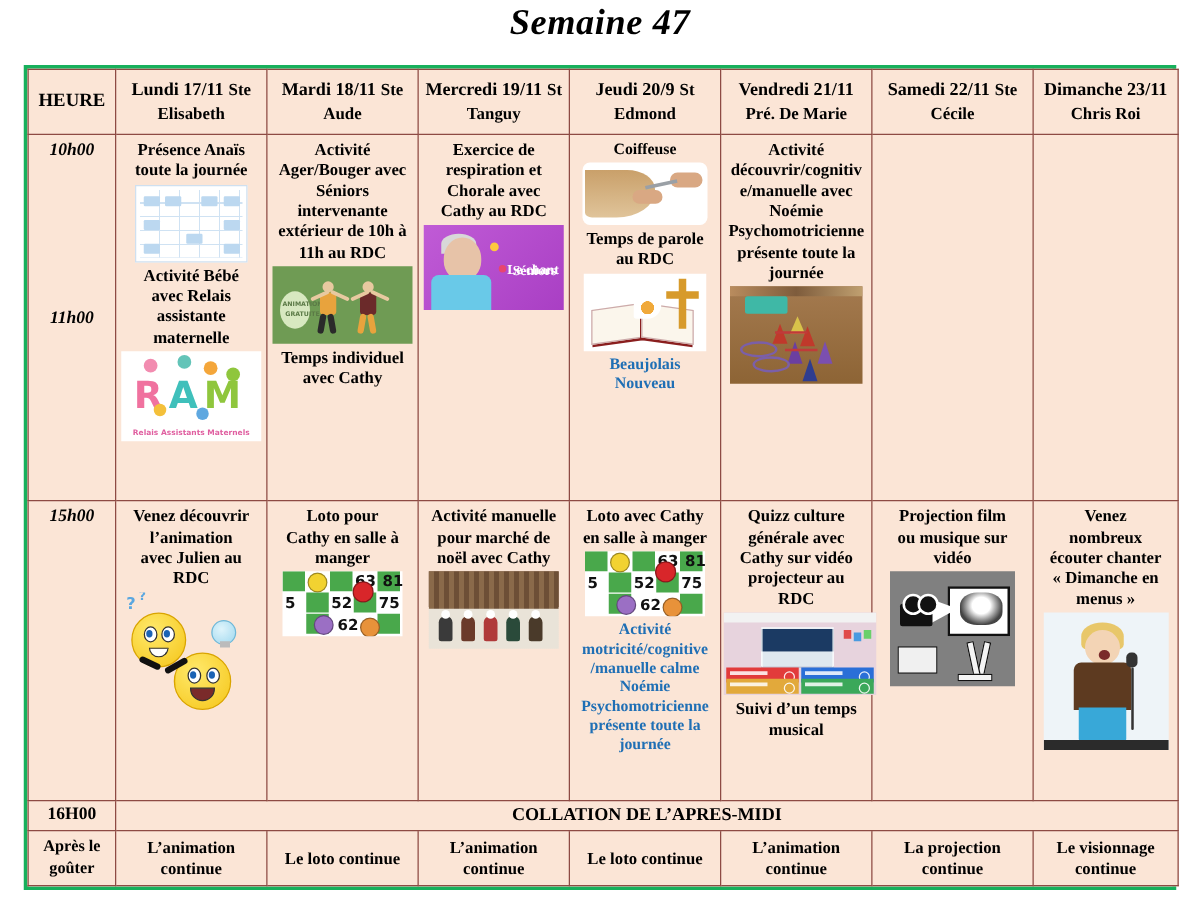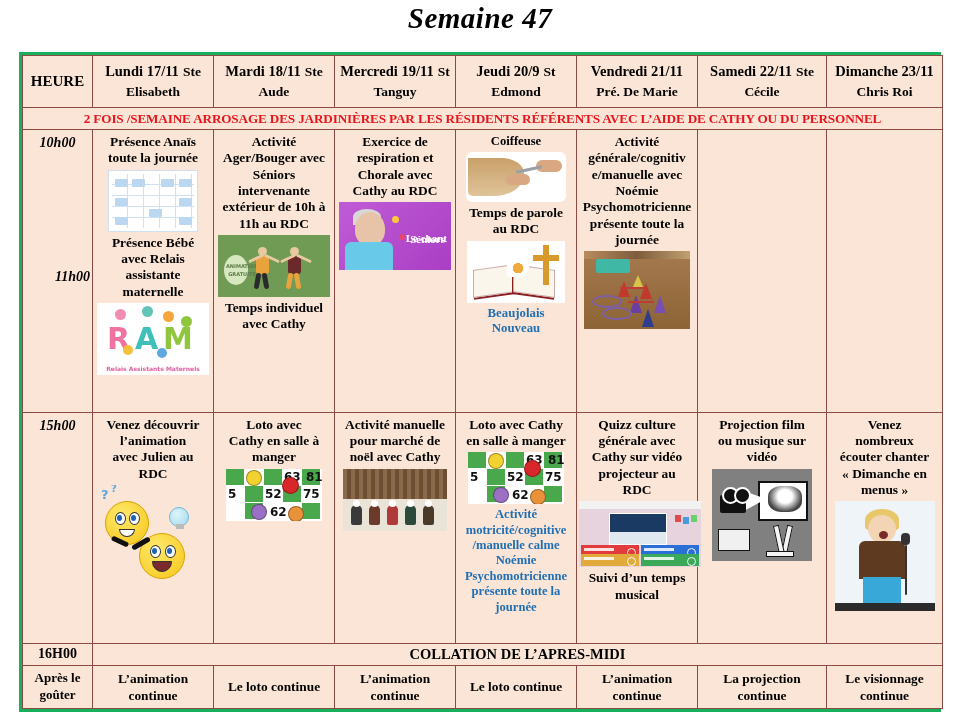--- a/index.html
+++ b/index.html
@@ -44,21 +44,21 @@
   
   .banner{
     color:#e8161c;font-weight:bold;font-size:13.2px;
     vertical-align:middle;height:22px;letter-spacing:-.15px;
     white-space:nowrap;
   }
 
   
   .hourcell{font-size:14px;font-weight:bold;vertical-align:top;padding-top:5px;font-style:italic;}
   .hour-top{font-size:14px;font-weight:bold;}
-  .hour-bot{font-size:14px;font-weight:bold;margin-top:118px;text-align:right;}
+  .hour-bot{font-size:14px;font-weight:bold;margin-top:118px;}
   .hourmid{vertical-align:middle;font-size:14px;font-weight:bold;}
 
   
   .act{font-size:13.4px;font-weight:bold;line-height:1.22;padding-top:4px;}
   .act .ln{display:block;}
   .act-blue{color:#1f6fb5;font-size:12.6px;font-weight:bold;line-height:1.22;}
   .cap-blue{color:#1f6fb5;font-size:12.8px;font-weight:bold;line-height:1.2;margin-top:2px;}
   .sub{font-size:13.4px;font-weight:bold;line-height:1.22;margin-top:3px;}
   .small-t{font-size:12.6px;font-weight:bold;line-height:1.2;}
 
@@ -262,23 +262,20 @@
         <td class="hdr">
           <span class="d1">Samedi 22/11</span>
           <span class="d2">Ste Cécile</span>
         </td>
         <td class="hdr">
           <span class="d1">Dimanche 23/11</span>
           <span class="d2">Chris Roi</span>
         </td>
       </tr>
 
-      <tr>
-        <td class="banner" colspan="8">2 FOIS /SEMAINE ARROSAGE DES JARDINIÈRES PAR LES RÉSIDENTS RÉFÉRENTS AVEC L’AIDE DE CATHY OU DU PERSONNEL</td>
-      </tr>
 
       <tr>
         <td class="hourcell">
           <div class="hour-top">10h00</div>
           <div class="hour-bot">11h00</div>
         </td>
 
         <td class="act">
           <span class="ln">Présence Anaïs</span>
           <span class="ln">toute la journée</span>
@@ -287,21 +284,21 @@
             <div class="blk" style="left:6px;top:8px;width:13px;height:8px;"></div>
             <div class="blk" style="left:23px;top:8px;width:13px;height:8px;"></div>
             <div class="blk" style="left:52px;top:8px;width:13px;height:8px;"></div>
             <div class="blk" style="left:70px;top:8px;width:13px;height:8px;"></div>
             <div class="blk" style="left:6px;top:27px;width:13px;height:8px;"></div>
             <div class="blk" style="left:70px;top:27px;width:13px;height:8px;"></div>
             <div class="blk" style="left:40px;top:38px;width:13px;height:8px;"></div>
             <div class="blk" style="left:6px;top:46px;width:13px;height:8px;"></div>
             <div class="blk" style="left:70px;top:46px;width:13px;height:8px;"></div>
           </div>
-          <span class="ln">Présence Bébé</span>
+          <span class="ln">Activité Bébé</span>
           <span class="ln">avec Relais</span>
           <span class="ln">assistante</span>
           <span class="ln">maternelle</span>
           <div class="pic pic-ram">
             <div class="kid" style="left:18px;top:6px;width:11px;height:11px;background:#f28cb0;"></div>
             <div class="kid" style="left:45px;top:3px;width:11px;height:11px;background:#63c4b8;"></div>
             <div class="kid" style="left:66px;top:8px;width:11px;height:11px;background:#f4a63a;"></div>
             <div class="kid" style="left:84px;top:13px;width:11px;height:11px;background:#8fc63d;"></div>
             <div class="rl" style="left:10px;top:18px;font-size:30px;color:#f0729f;">R</div>
             <div class="rl" style="left:38px;top:18px;font-size:30px;color:#3fc0bb;">A</div>
@@ -380,21 +377,21 @@
             <div class="lil"></div>
           </div>
           <div class="cap-blue">
             <span class="ln">Beaujolais</span>
             <span class="ln">Nouveau</span>
           </div>
         </td>
 
         <td class="act">
           <span class="ln">Activité</span>
-          <span class="ln">générale/cognitiv</span>
+          <span class="ln">découvrir/cognitiv</span>
           <span class="ln">e/manuelle avec</span>
           <span class="ln">Noémie</span>
           <span class="ln">Psychomotricienne</span>
           <span class="ln">présente toute la</span>
           <span class="ln">journée</span>
           <div class="pic pic-hall">
             <div class="top"></div>
             <div class="mat"></div>
             <div class="cone" style="left:48px;top:24px;border-bottom:14px solid #d8c24a;"></div>
             <div class="cone" style="left:34px;top:30px;border-bottom:16px solid #c0392b;"></div>
@@ -438,21 +435,21 @@
             <div class="pup" style="left:57px;top:63px;"></div>
             <div class="pup" style="left:72px;top:63px;"></div>
             <div class="mouth" style="left:57px;top:76px;width:18px;height:9px;border-radius:0 0 10px 10px;background:#7a2a2a;"></div>
             <div class="arm" style="left:36px;top:56px;width:20px;height:5px;transform:rotate(-30deg);"></div>
             <div class="bulb"></div>
             <div class="bulbb"></div>
           </div>
         </td>
 
         <td class="act">
-          <span class="ln">Loto  avec</span>
+          <span class="ln">Loto  pour</span>
           <span class="ln">Cathy  en salle à</span>
           <span class="ln">manger</span>
           <div class="pic pic-bingo">
             <div class="cellg" style="left:0;top:0;width:18px;height:16px;"></div>
             <div class="cellg" style="left:38px;top:0;width:18px;height:16px;"></div>
             <div class="cellg" style="left:76px;top:0;width:18px;height:16px;"></div>
             <div class="cellg" style="left:19px;top:17px;width:18px;height:16px;"></div>
             <div class="cellg" style="left:57px;top:17px;width:18px;height:16px;"></div>
             <div class="cellg" style="left:19px;top:34px;width:18px;height:16px;"></div>
             <div class="cellg" style="left:76px;top:34px;width:18px;height:16px;"></div>

